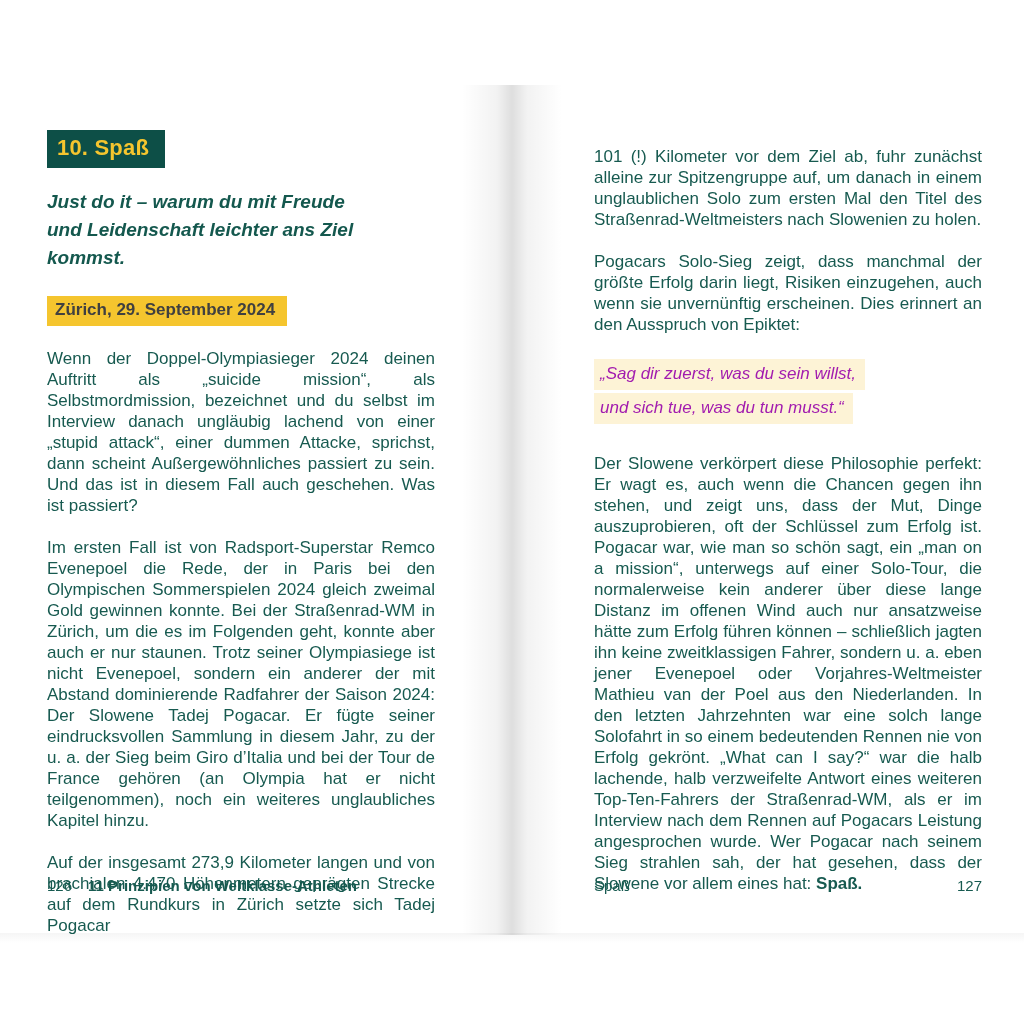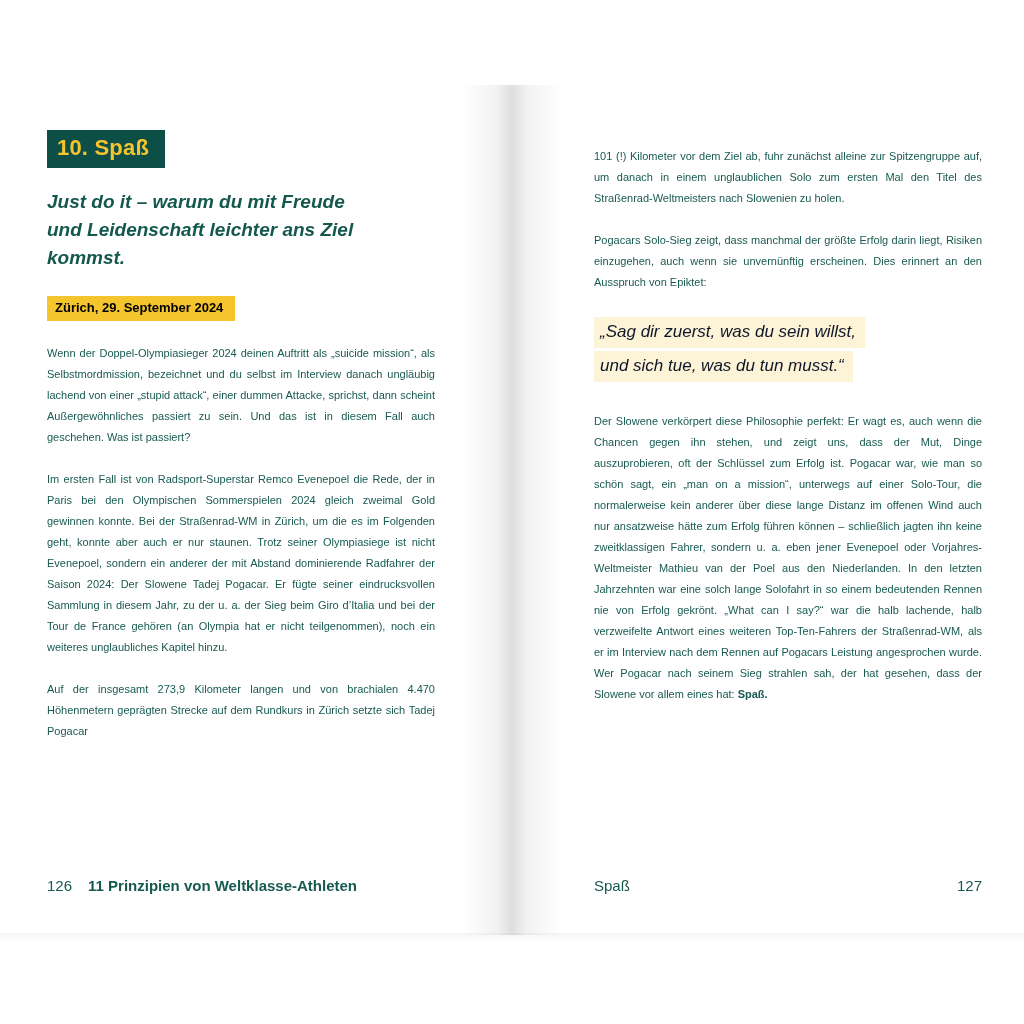--- a/index.html
+++ b/index.html
@@ -66,45 +66,45 @@
     font-weight: bold;
     font-style: italic;
     line-height: 28px;
     color: #14584e;
     margin: 0 0 24px 0;
     max-width: 330px;
   }
   .date-heading-box {
     display: inline-block;
     background: #f5c52e;
-    color: #000000;
-    font-size: 13px;
+    color: #404040;
+    font-size: 17px;
     font-weight: bold;
     padding: 4px 12px 6px 8px;
     margin-bottom: 22px;
   }
   .body-text p {
     margin: 0 0 21px 0;
-    font-size: 11px;
+    font-size: 17px;
     line-height: 21px;
     text-align: justify;
     hyphens: auto;
     -webkit-hyphens: auto;
     color: #175a50;
   }
   .body-text p:last-child { margin-bottom: 0; }
   .body-text strong { font-weight: bold; }
 
   .quote {
     margin: 24px 0 26px 0;
   }
   .quote-line {
     display: inline-block;
     background: #fdf3d6;
-    color: #0f172a;
+    color: #a21caf;
     font-style: italic;
     font-size: 17px;
     line-height: 24px;
     padding: 3px 9px 4px 6px;
     margin-bottom: 3px;
   }
 
   .footer {
     position: absolute;
     top: 877px;

